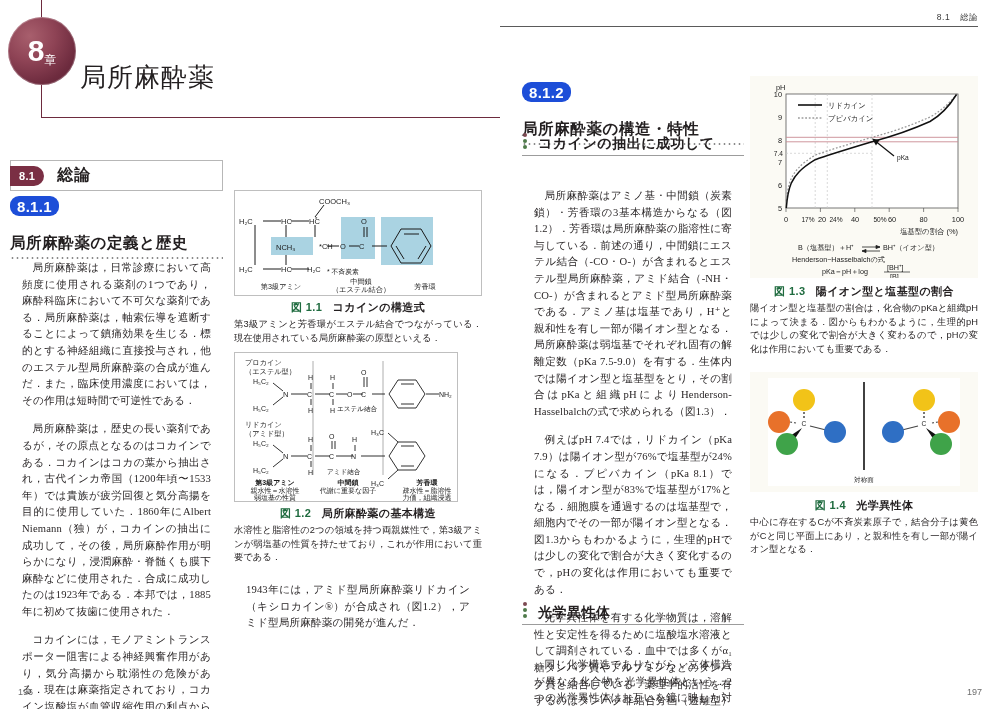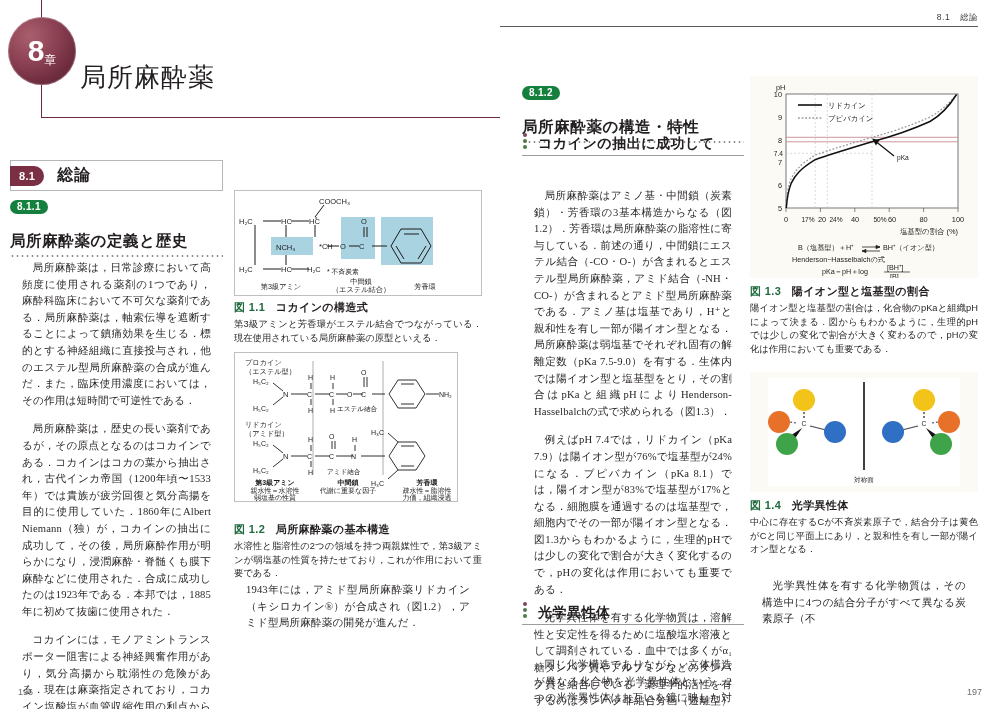--- a/index.html
+++ b/index.html
@@ -62,23 +62,23 @@
   }
   .sec-band .t {
     margin-left: 13px; font-size: 16px; font-weight: bold;
     font-family: "Liberation Sans", sans-serif; letter-spacing: 1px;
   }
 
   
   .subsec { position: absolute; }
   .subsec .tag {
     display: inline-block;
-    background: #15803d; color: #fff;
+    background: #1d4ed8; color: #fff;
     font-family: "Liberation Sans", sans-serif;
-    font-size: 10px; font-weight: bold;
+    font-size: 15px; font-weight: bold;
     padding: 1.5px 7px; border-radius: 9px;
     letter-spacing: .3px;
   }
   .subsec .ttl {
     font-size: 15.5px; font-weight: bold; margin-top: 17px;
     font-family: "Liberation Sans", sans-serif; letter-spacing: .6px;
   }
   .subsec .dots {
     margin-top: 3px; height: 2px; width: 213px;
     background-image: radial-gradient(circle, #8b8b8b 40%, transparent 42%);
@@ -109,21 +109,21 @@
   .bhead .lbl {
     margin-left: 16px; font-size: 14px; font-weight: bold;
     font-family: "Liberation Sans", sans-serif; letter-spacing: .5px;
   }
   .bhead .uline { margin-top: 2px; height: 1px; background: #9c9c9c; width: 213px; }
 
   
   .figbox { position: absolute; border: 1px solid #bfbfbf; background: #fff; }
   .figcap { position: absolute; width: 213px; }
   .figcap .t {
-    font-size: 11px; font-weight: bold;
+    text-align: center; font-size: 11px; font-weight: bold;
     font-family: "Liberation Sans", sans-serif; letter-spacing: .4px;
   }
   .figcap .t .n { color: #1f6b3f; }
   .figcap .d {
     font-size: 9.3px; line-height: 13.6px; margin-top: 3px; text-align: justify;
     font-family: "Liberation Sans", sans-serif;
   }
 
   
   .hl { fill: #aad3e2; }
@@ -334,21 +334,21 @@
           <text x="40" y="147">弱塩基の性質</text>
           <text x="113" y="132" font-weight="bold">中間鎖</text>
           <text x="113" y="140">代謝に重要な因子</text>
           <text x="192" y="132" font-weight="bold">芳香環</text>
           <text x="192" y="140">疎水性＝脂溶性</text>
           <text x="192" y="147">力価，組織浸透</text>
         </g>
       </svg>
     </div>
 
-    <div class="figcap" style="left:234px; top:506px; width:248px;margin-top:16px;">
+    <div class="figcap" style="left:234px; top:506px; width:248px;">
       <div class="t">
         <span class="n">図 1.2</span>
         &nbsp;&nbsp;<span>局所麻酔薬の基本構造</span>
       </div>
       <div class="d">水溶性と脂溶性の2つの領域を持つ両親媒性で，第3級アミンが弱塩基の性質を持たせており，これが作用において重要である．</div>
     </div>
 
     <div class="col" style="left:234px; top:570px; width:248px;">
       <p class="noind">1943年には，アミド型局所麻酔薬リドカイン（キシロカイン®）が合成され（図1.2），アミド型局所麻酔薬の開発が進んだ．</p>
     </div>
@@ -526,19 +526,16 @@
     </div>
 
     <div class="figcap" style="left:250px; top:498px; width:228px;">
       <div class="t">
         <span class="n">図 1.4</span>
         &nbsp;&nbsp;<span>光学異性体</span>
       </div>
       <div class="d">中心に存在するCが不斉炭素原子で，結合分子は黄色がCと同じ平面上にあり，と親和性を有し一部が陽イオン型となる．</div>
     </div>
 
-    <div class="col" style="left:250px; top:566px; width:228px;">
-      <p>光学異性体を有する化学物質は，その構造中に4つの結合分子がすべて異なる炭素原子（不</p>
-    </div>
 
     <div class="pagenum pn-right">197</div>
   </div>
 </div>
 
 </body></html>

